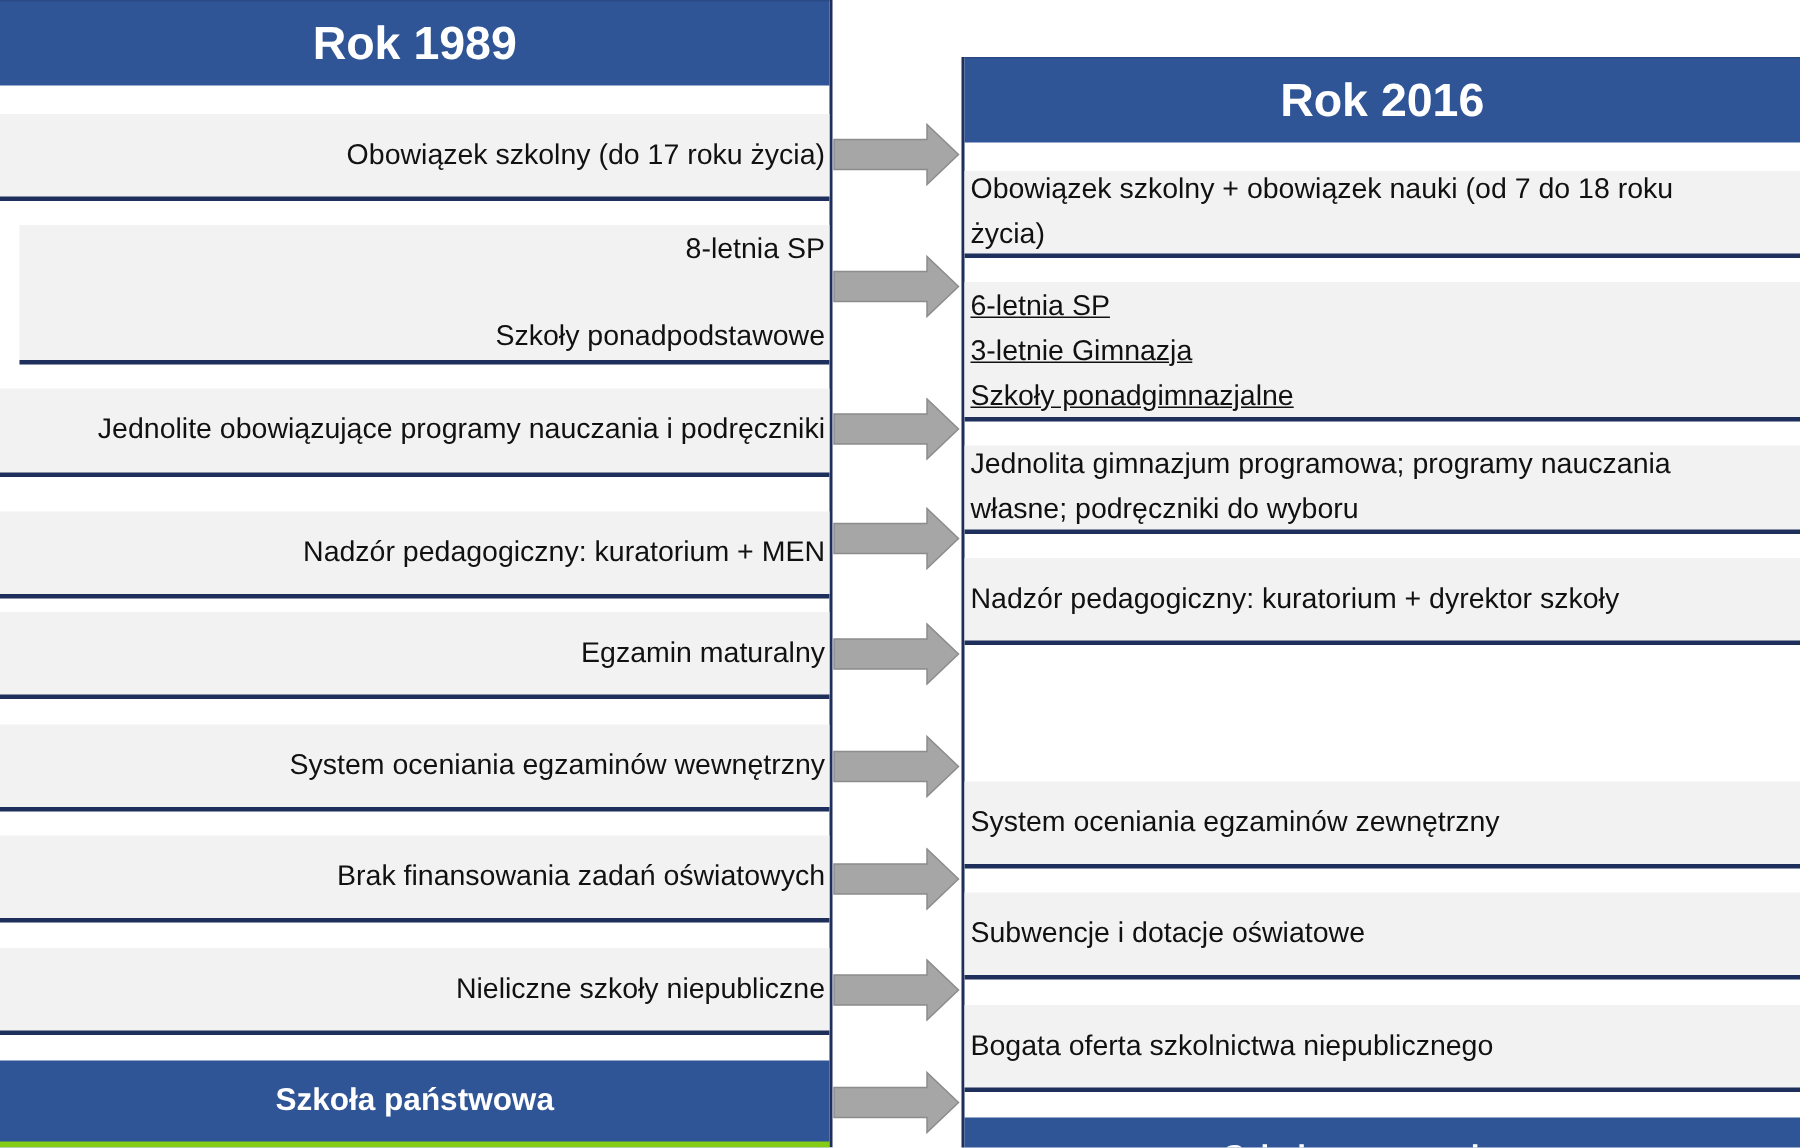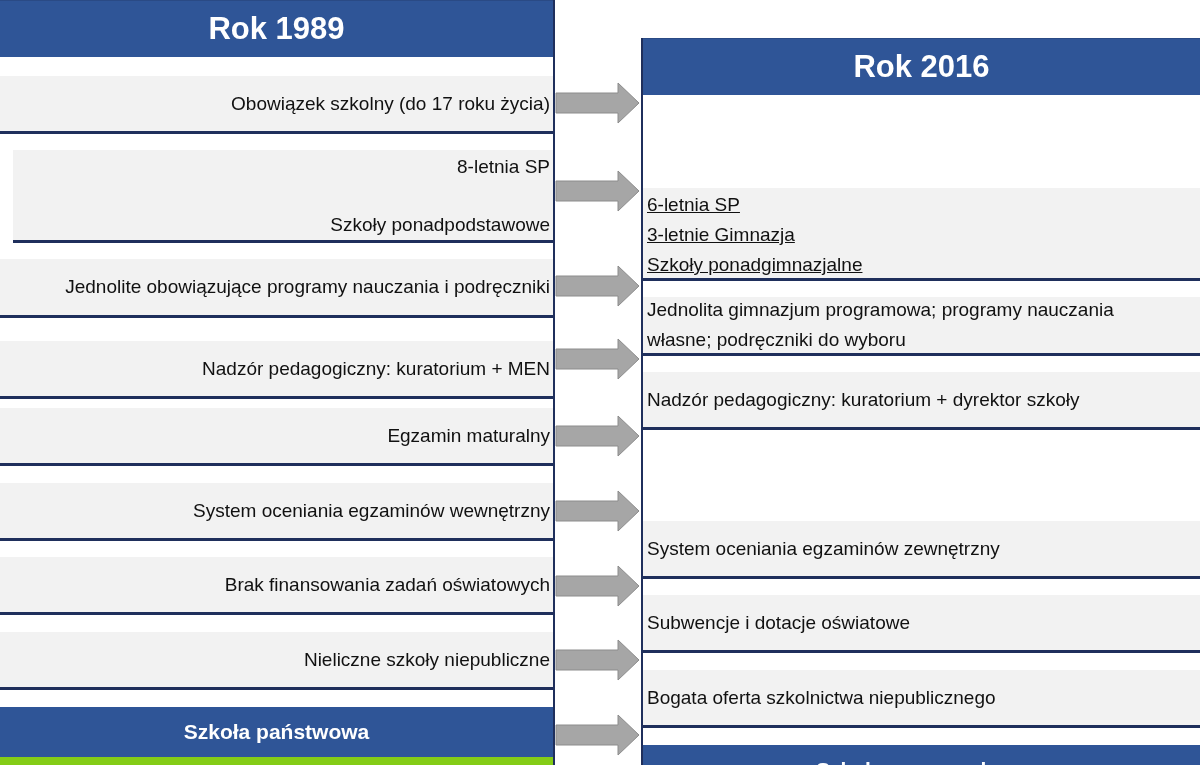--- a/index.html
+++ b/index.html
@@ -28,21 +28,21 @@
   .left .row { align-items: flex-end; text-align: right; padding-right: 3px; }
   .right .row { align-items: flex-start; text-align: left; padding-left: 4px; }
   .row.spread { justify-content: space-between; padding-top: 2px; padding-bottom: 0; }
   .right .row.spread { justify-content: flex-start; text-decoration: underline; }
 
   .footer {
     position: absolute; left: 0; right: 0; top: 707px; height: 58px;
     background: #2f5597; color: #fff;
     font-weight: bold; font-size: 21px;
     display: flex; align-items: center; justify-content: center;
-    border-bottom: 8px solid #84cc16;
+    border-bottom: 4px solid #84cc16;
   }
 
   .arrow {
     position: absolute; left: 555px; width: 86px; height: 42px;
   }
   .arrow svg { display: block; width: 86px; height: 42px; }
 </style>
 </head>
 <body>
 
@@ -74,20 +74,24 @@
   <div class="row" style="top:632px;height:58px;">
     <div>Nieliczne szkoły niepubliczne</div>
   </div>
 
   <div class="footer">Szkoła państwowa</div>
 </div>
 
 <div class="panel right">
   <div class="header">Rok 2016</div>
 
+  <div class="row" style="top:76px;height:58px;">
+    <div>Obowiązek szkolny + obowiązek nauki (od 7 do 18 roku</div>
+    <div>życia)</div>
+  </div>
   <div class="row spread" style="top:150px;height:93px;">
     <div>6-letnia SP</div>
     <div>3-letnie Gimnazja</div>
     <div>Szkoły ponadgimnazjalne</div>
   </div>
   <div class="row" style="top:259px;height:59px;">
     <div>Jednolita gimnazjum programowa; programy nauczania</div>
     <div>własne; podręczniki do wyboru</div>
   </div>
   <div class="row" style="top:334px;height:58px;">

